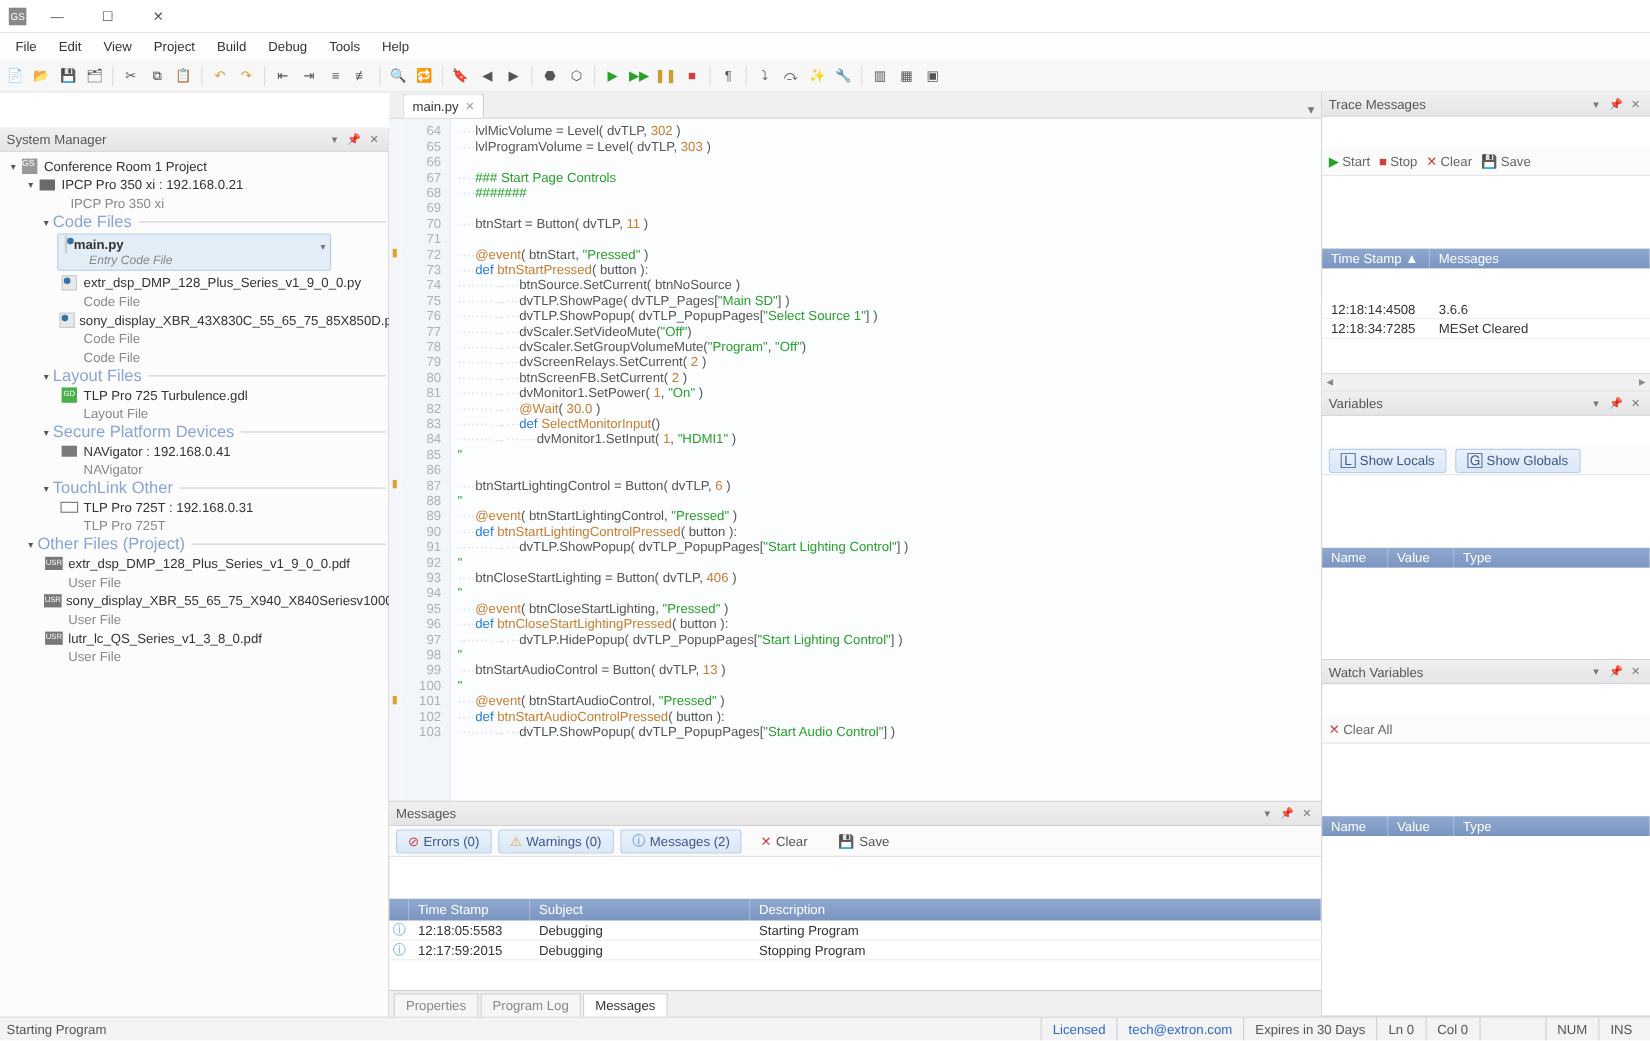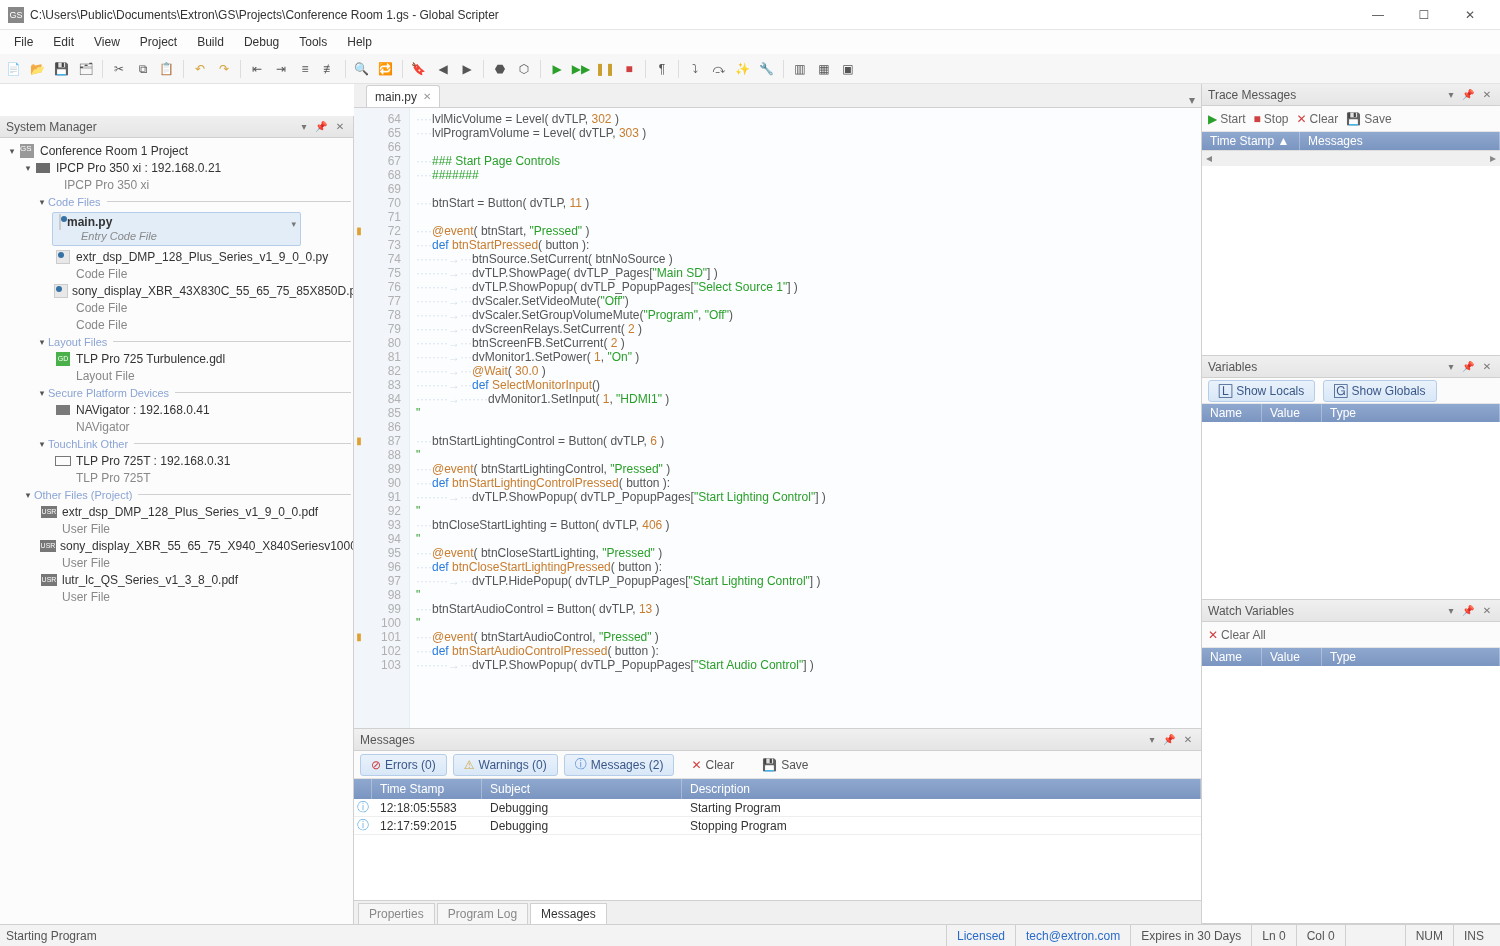--- a/index.html
+++ b/index.html
@@ -18,21 +18,21 @@
 .panel-hdr { height:22px; background:linear-gradient(#f0f0f0,#e5e5e5); border-bottom:1px solid #d0d0d0; display:flex; align-items:center; padding:0 6px; color:#555; }
 .panel-hdr .sp { flex:1; }
 .panel-hdr .hb { width:14px; height:14px; margin-left:4px; display:flex; align-items:center; justify-content:center; color:#777; font-size:10px; }
 .sysmgr { width:354px; border-right:1px solid #d0d0d0; display:flex; flex-direction:column; background:#fcfcfc;margin-top:32px; }
 .tree { flex:1; overflow:auto; padding:4px 2px; }
 .trow { display:flex; align-items:center; height:17px; white-space:nowrap; }
 .trow .tw { width:12px; text-align:center; color:#555; font-size:9px; }
 .trow .ic { width:18px; height:16px; display:inline-flex; align-items:center; justify-content:center; margin-right:4px; }
 .trow .lbl { }
 .sub { font-size:11px; color:#888; }
-.cat { color:#8aa4d4; font-size:11px; }
+.cat { color:#8aa4d4; font-size:15px; }
 .catline { flex:1; height:1px; background:#d0d0d0; margin-left:6px; }
 .sel { background:#e3edf7; border:1px solid #b5cde8; border-radius:2px; }
 .selrow { margin:2px 50px 2px 50px; padding:2px 6px; position:relative; }
 .selrow .dd { position:absolute; right:4px; top:6px; color:#777; font-size:9px; }
 .ic-gs { background:#999; color:#fff; width:14px; height:14px; font-size:8px; }
 .ic-dev { background:#6b6b6b; width:14px; height:10px; }
 .ic-py { width:14px; height:14px; background:#e8e8e8; border:1px solid #ccc; position:relative; }
 .ic-py::after { content:""; position:absolute; width:6px; height:6px; background:#3572A5; border-radius:50%; top:1px; left:1px; }
 .ic-gdl { width:14px; height:14px; background:#4ab04a; color:#fff; font-size:7px; display:flex; align-items:center; justify-content:center; }
 .ic-nav { width:14px; height:10px; background:#7a7a7a; }
@@ -52,47 +52,46 @@
 .dec { color:#c97d2e; } 
 .s { color:#2aa02a; } 
 .n { color:#c97d2e; } 
 .c { color:#2aa02a; }
 .ws { color:#d5e0ea; }
 .msgpanel { height:196px; border-top:1px solid #d0d0d0; display:flex; flex-direction:column; }
 .msgtools { height:28px; display:flex; align-items:center; padding:0 6px; gap:6px; background:#fbfbfb; border-bottom:1px solid #e0e0e0; }
 .chip { height:22px; padding:0 10px; border:1px solid #b5cde8; background:linear-gradient(#eaf2fb,#d8e7f7); border-radius:3px; display:flex; align-items:center; gap:4px; color:#3a5788; }
 .chip.plain { border:1px solid transparent; background:transparent; color:#555; }
 .table { flex:1; display:flex; flex-direction:column; }
-.thead { display:flex; background:linear-gradient(#8fa8cf,#7a95c0); color:#fff; height:20px; align-items:flex-start; }
+.thead { display:flex; background:linear-gradient(#8fa8cf,#7a95c0); color:#fff; height:20px; align-items:flex-start;margin-top:38px; }
 .thead.small { height:18px; }
 .th { padding:0 8px; border-right:1px solid rgba(255,255,255,.3); height:100%; display:flex; align-items:center; }
 .tbody { flex:1; overflow:auto; background:#fff; }
 .tr { display:flex; height:18px; align-items:center; border-bottom:1px solid #eee; }
 .td { padding:0 8px; overflow:hidden; white-space:nowrap; }
 .rowic { width:18px; display:flex; justify-content:center; color:#6ab0e0; }
 .bottabs { height:24px; display:flex; align-items:flex-end; background:#f0f0f0; border-top:1px solid #d0d0d0; padding-left:4px; gap:2px; }
 .btab { padding:3px 10px; border:1px solid #d0d0d0; background:#f6f6f6; color:#888; border-bottom:none; }
 .btab.active { background:#fff; color:#333; }
 .right { width:298px; display:flex; flex-direction:column; }
-.rpanel { display:flex; flex-direction:column; border-bottom:1px solid #d0d0d0; }
+.rpanel { display:flex; flex-direction:column; border-bottom:1px solid #d0d0d0;gap:28px; }
 .rtools { height:26px; display:flex; align-items:center; gap:8px; padding:0 6px; background:#fbfbfb; border-bottom:1px solid #e5e5e5; }
 .rtb { display:flex; align-items:center; gap:3px; color:#666; }
 .statusbar { height:22px; background:#f3f3f3; border-top:1px solid #d0d0d0; display:flex; align-items:center; padding:0 6px; font-size:11px; color:#555; }
 .statusbar .sp { flex:1; }
 .scell { padding:0 10px; border-left:1px solid #d0d0d0; height:100%; display:flex; align-items:center; }
 .link { color:#2a6bc9; }
 .green { color:#2aa02a; }
 .red { color:#d04040; }
 </style>
 </head>
 <body>
 
 <div class="titlebar">
   <span class="icon">GS</span>
-  <span class="title">C:\Users\Public\Documents\Extron\GS\Projects\Conference Room 1.gs - Global Scripter</span>
   <div class="winbtns">
     <div class="winbtn">—</div>
     <div class="winbtn">☐</div>
     <div class="winbtn">✕</div>
   </div>
 </div>
 
 <div class="menubar">
   <span class="mi">File</span>
   <span class="mi">Edit</span>
@@ -477,20 +476,30 @@
           </span>
         <span class="rtb">
             <span>💾</span>
             <span>Save</span>
           </span>
       </div>
       <div class="thead small">
         <div class="th" style="width:98px">Time Stamp ▲</div>
         <div class="th" style="flex:1">Messages</div>
       </div>
+      <div class="tbody" id="trace-rows" style="flex:1">
+          <div class="tr">
+     <div class="td" style="width:98px">12:18:14:4508</div>
+     <div class="td" style="flex:1">3.6.6</div>
+          </div>
+          <div class="tr">
+     <div class="td" style="width:98px">12:18:34:7285</div>
+     <div class="td" style="flex:1">MESet Cleared</div>
+          </div>
+        </div>
       <div style="height:16px;background:#f0f0f0;border-top:1px solid #ddd;display:flex">
           <span style="width:14px;text-align:center;color:#888">◂</span>
           <span style="flex:1"></span>
           <span style="width:14px;text-align:center;color:#888">▸</span>
         </div>
     </div>
 
     <div class="rpanel" style="height:244px">
       <div class="panel-hdr">
         <span>Variables</span>

